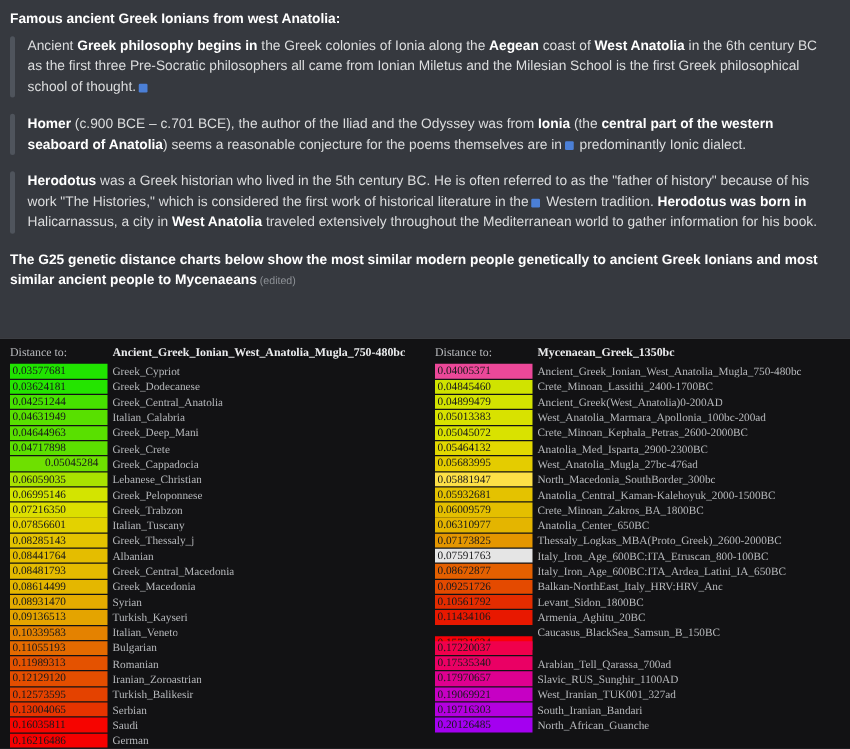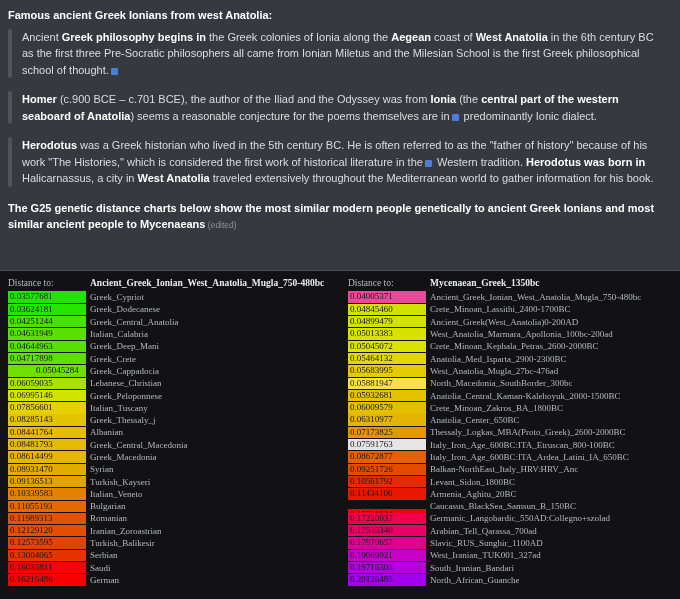--- a/index.html
+++ b/index.html
@@ -105,20 +105,24 @@
         </div>
         <div class="trow">
           <div class="vcell" style="background: rgb(169, 226, 0);">0.06059035</div>
           <div class="rlabel">Lebanese_Christian</div>
         </div>
         <div class="trow">
           <div class="vcell" style="background: rgb(211, 228, 0);">0.06995146</div>
           <div class="rlabel">Greek_Peloponnese</div>
         </div>
         <div class="trow">
+          <div class="vcell" style="background: rgb(220, 223, 0);">0.07216350</div>
+          <div class="rlabel">Greek_Trabzon</div>
+        </div>
+        <div class="trow">
           <div class="vcell" style="background: rgb(227, 210, 0);">0.07856601</div>
           <div class="rlabel">Italian_Tuscany</div>
         </div>
         <div class="trow">
           <div class="vcell" style="background: rgb(228, 195, 0);">0.08285143</div>
           <div class="rlabel">Greek_Thessaly_j</div>
         </div>
         <div class="trow">
           <div class="vcell" style="background: rgb(228, 189, 0);">0.08441764</div>
           <div class="rlabel">Albanian</div>
@@ -246,21 +250,20 @@
         <div class="trow">
           <div class="vcell" style="background: rgb(232, 24, 0);">0.11434106</div>
           <div class="rlabel">Armenia_Aghitu_20BC</div>
         </div>
         <div class="trow">
           <div class="vcell" style="background: rgb(248, 0, 8); margin-top: 16px;">0.15731624</div>
           <div class="rlabel">Caucasus_BlackSea_Samsun_B_150BC</div>
         </div>
         <div class="trow">
           <div class="vcell" style="background: rgb(240, 0, 76);">0.17220037</div>
-          <div class="rlabel">Germanic_Langobardic_550AD:Collegno+szolad</div>
         </div>
         <div class="trow">
           <div class="vcell" style="background: rgb(234, 0, 100);">0.17535340</div>
           <div class="rlabel">Arabian_Tell_Qarassa_700ad</div>
         </div>
         <div class="trow">
           <div class="vcell" style="background: rgb(222, 0, 144);">0.17970657</div>
           <div class="rlabel">Slavic_RUS_Sunghir_1100AD</div>
         </div>
         <div class="trow">

